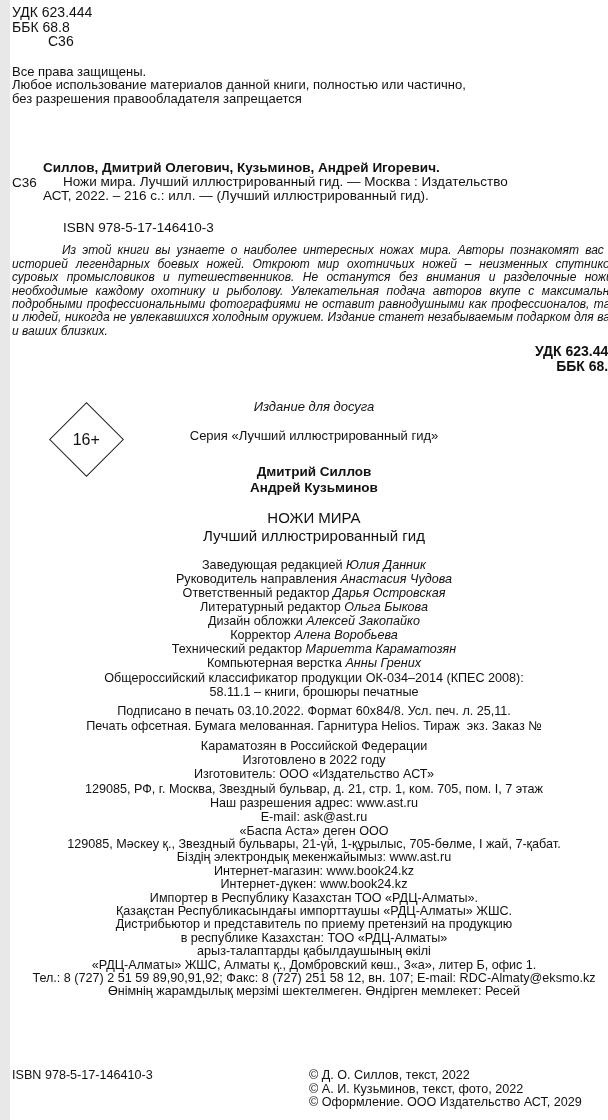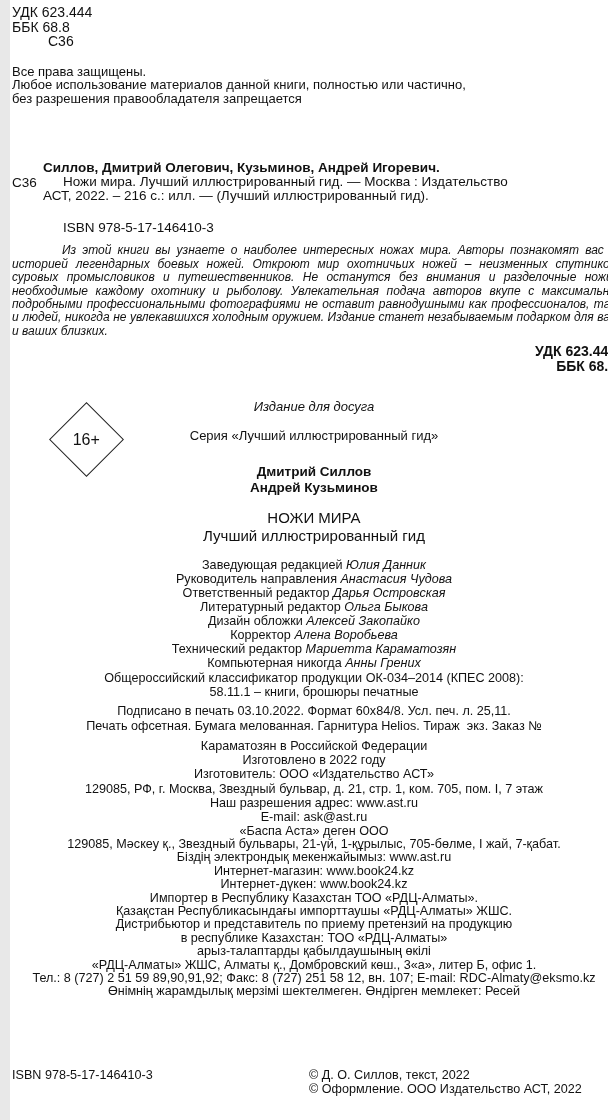--- a/index.html
+++ b/index.html
@@ -104,21 +104,21 @@
   </div>
 
   <div class="centered credits">
     <div><span>Заведующая редакцией </span><span class="name">Юлия Данник</span></div>
     <div><span>Руководитель направления </span><span class="name">Анастасия Чудова</span></div>
     <div><span>Ответственный редактор </span><span class="name">Дарья Островская</span></div>
     <div><span>Литературный редактор </span><span class="name">Ольга Быкова</span></div>
     <div><span>Дизайн обложки </span><span class="name">Алексей Закопайко</span></div>
     <div><span>Корректор </span><span class="name">Алена Воробьева</span></div>
     <div><span>Технический редактор </span><span class="name">Мариетта Караматозян</span></div>
-    <div><span>Компьютерная никогда </span><span class="name">Анны Грених</span></div>
+    <div><span>Компьютерная верстка </span><span class="name">Анны Грених</span></div>
   </div>
 
   <div class="centered classifier">
     <div>Общероссийский классификатор продукции ОК-034–2014 (КПЕС 2008):</div>
     <div>58.11.1 – книги, брошюры печатные</div>
   </div>
 
   <div class="centered print-info">
     <div>Подписано в печать 03.10.2022. Формат 60х84/8. Усл. печ. л. 25,11.</div>
     <div>Печать офсетная. Бумага мелованная. Гарнитура Helios. Тираж &nbsp;экз. Заказ №</div>
@@ -146,17 +146,18 @@
     <div>арыз-талаптарды қабылдаушының өкілі</div>
     <div>«РДЦ-Алматы» ЖШС, Алматы қ., Домбровский көш., 3«а», литер Б, офис 1.</div>
     <div>Тел.: 8 (727) 2 51 59 89,90,91,92; Факс: 8 (727) 251 58 12, вн. 107; E-mail: RDC-Almaty@eksmo.kz</div>
     <div>Өнімнің жарамдылық мерзімі шектелмеген. Өндірген мемлекет: Ресей</div>
   </div>
 
   <div class="footer">
     <div class="footer-isbn">ISBN 978-5-17-146410-3</div>
     <div class="footer-copy">
       <div>© Д. О. Силлов, текст, 2022</div>
-      <div>© Оформление. ООО Издательство АСТ, 2022</div>
+      <div>© А. И. Кузьминов, текст, фото, 2022</div>
+      <div>© Оформление. ООО Издательство АСТ, 2029</div>
     </div>
   </div>
 
 </div>
 
 </body></html>

